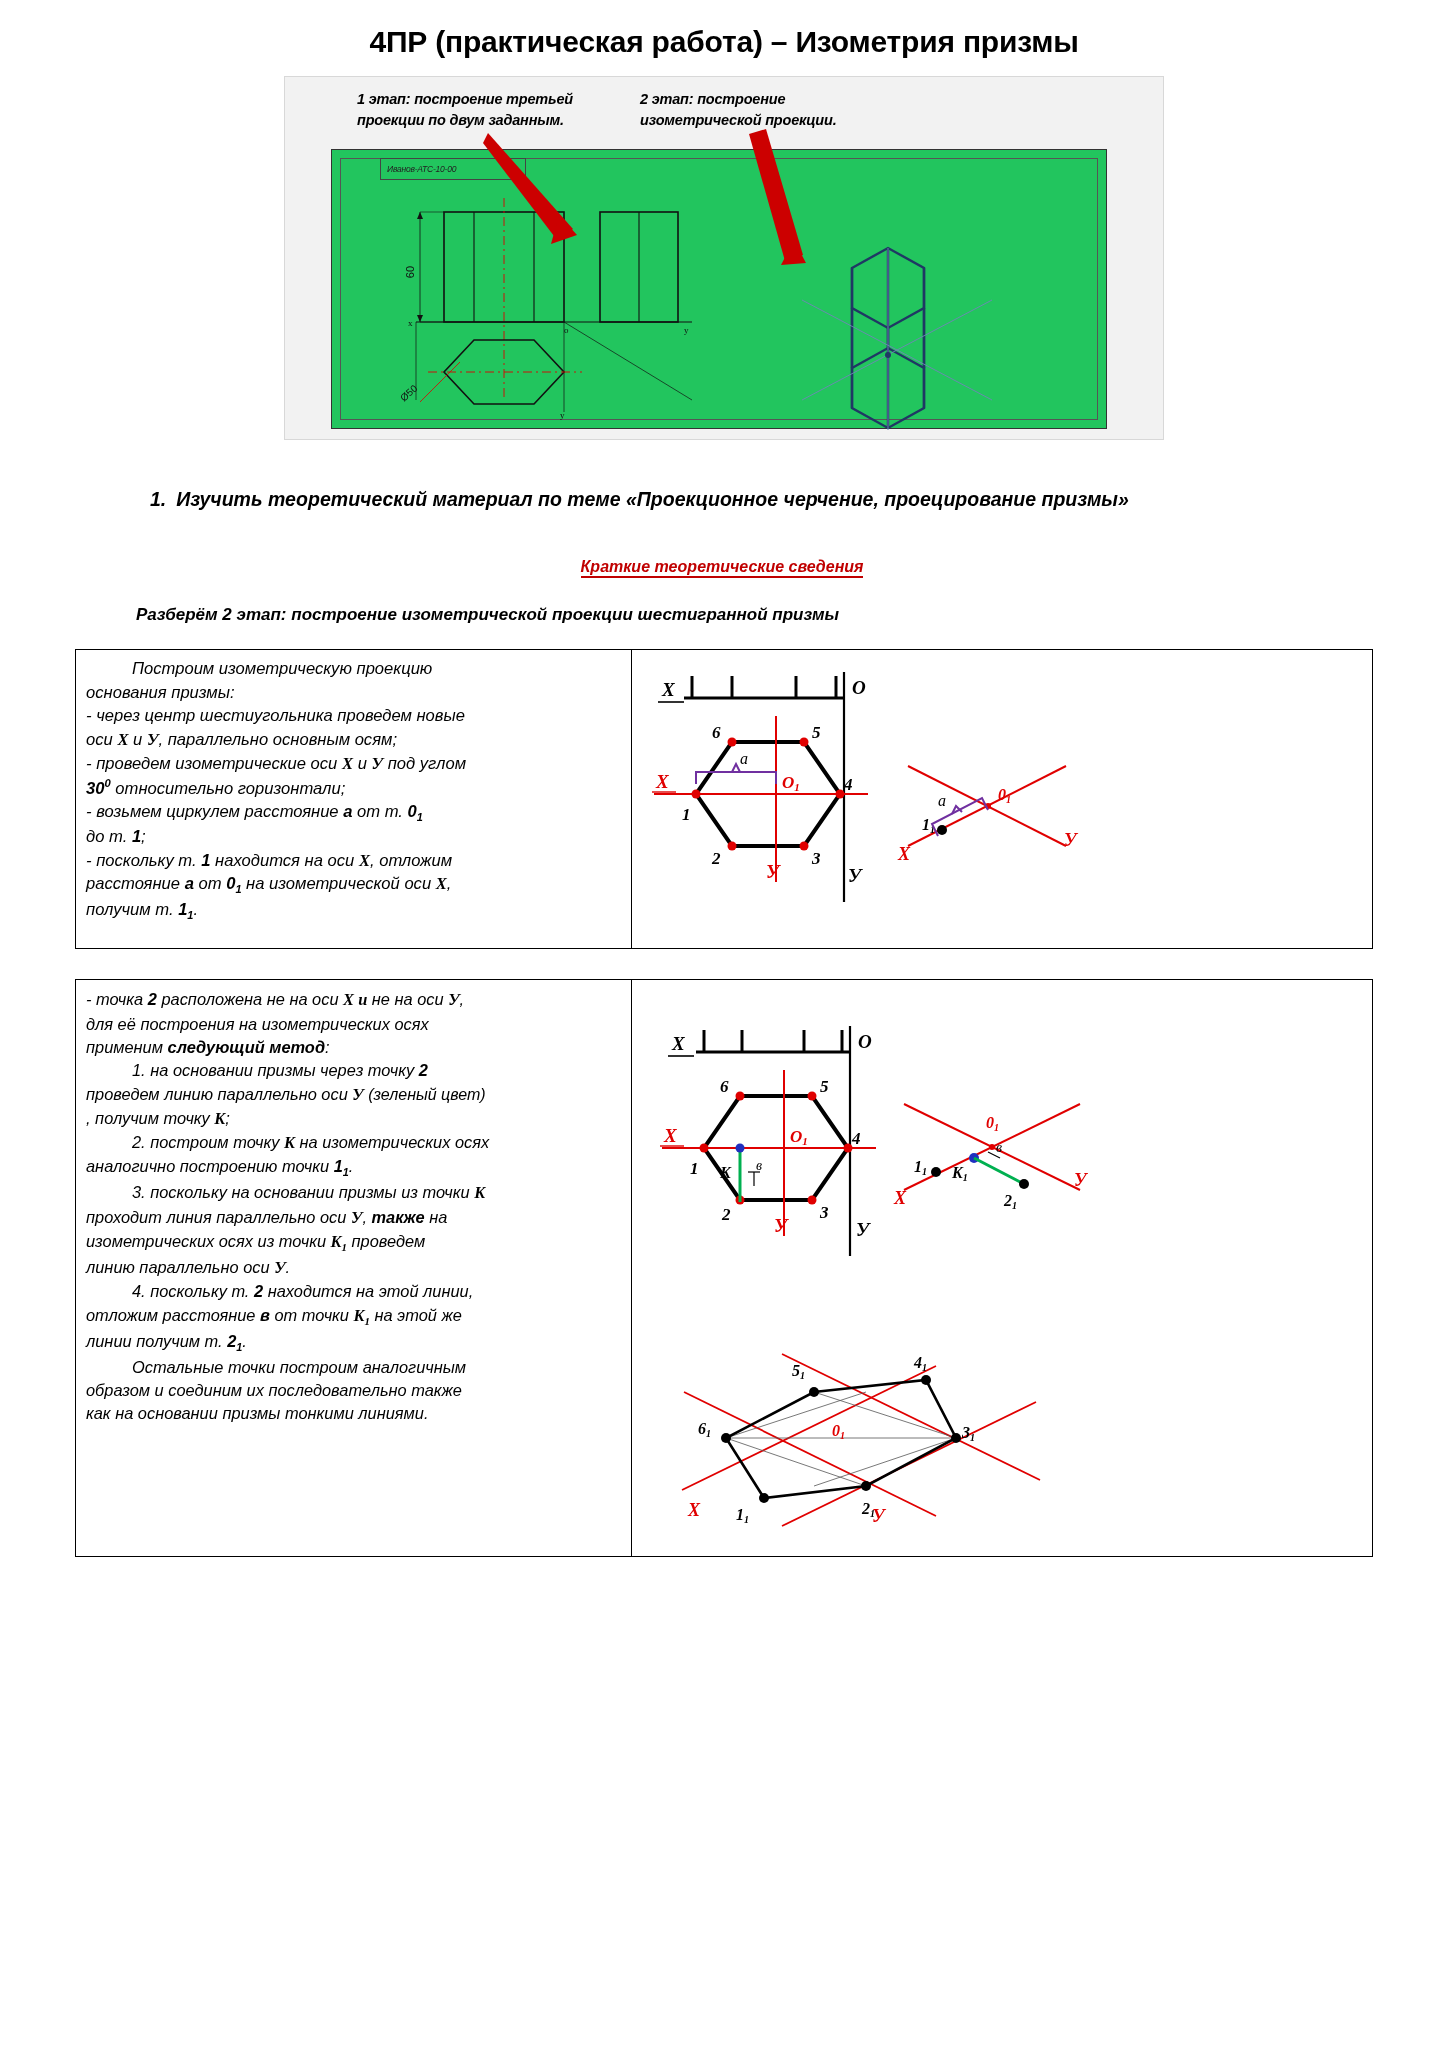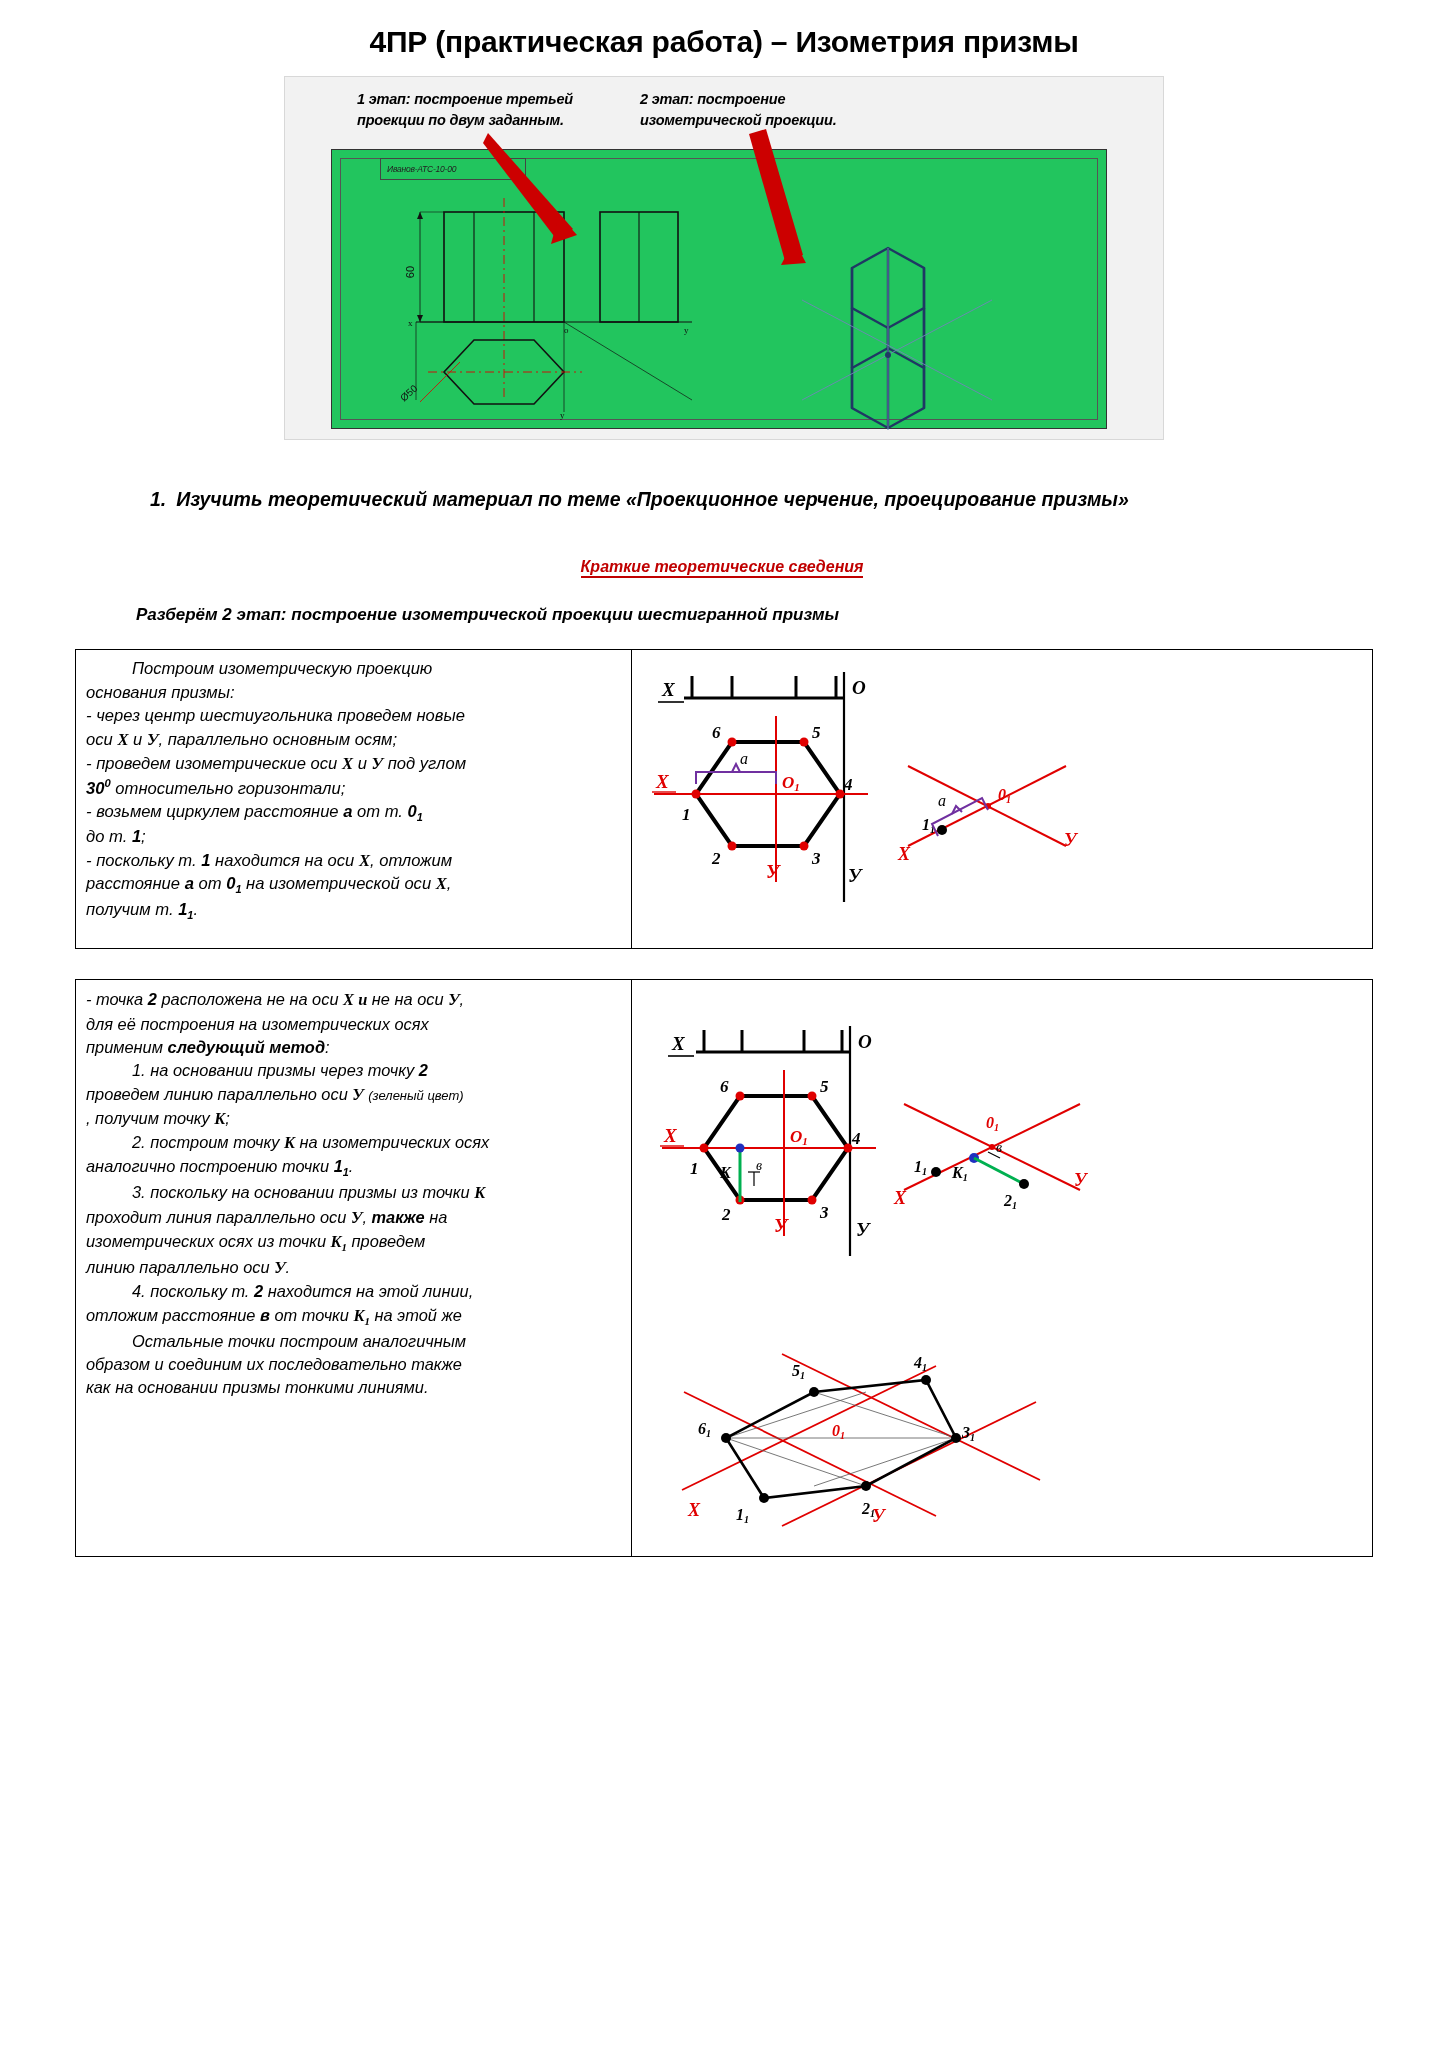--- a/index.html
+++ b/index.html
@@ -126,21 +126,21 @@
   .tbl .col-fig {
     flex:1;
     position:relative;
     padding:4px;
   }
   .p { margin:0 0 1px 0; }
   .p.ind { text-indent:46px; }
   .p.gap { margin-top:1px; }
   .b { font-weight:bold; font-style:italic;text-align:right; }
   .ser { font-family:"Liberation Serif", serif; font-weight:bold; font-style:italic; }
-  .small { font-size:13px; }
+  .small { font-size:16px; }
   sup { font-size:0.68em; vertical-align:super; }
   sub { font-size:0.66em; vertical-align:sub; }
 
   .fig { display:block; }
 
   .tbl2 { margin-top:30px; }
   .tbl2 .col-text { font-size:16.4px; }
   .tbl2 .col-fig { padding:6px 4px; }
 </style>
 </head>
@@ -383,20 +383,23 @@
       <p class="p">
         <span>линию параллельно оси </span><span class="ser">У</span><span>.</span>
       </p>
 
       <p class="p ind">
         <span>4. поскольку т. </span><span class="b">2</span><span> находится на этой линии,</span>
       </p>
       <p class="p gap">
         <span>отложим расстояние </span><span class="b">в</span><span> от точки </span><span class="ser">K</span><sub class="ser">1</sub><span> на этой же</span>
       </p>
+      <p class="p">
+        <span>линии получим т. </span><span class="b">2</span><sub class="b">1</sub><span>.</span>
+      </p>
 
       <p class="p ind">
         <span>Остальные точки построим аналогичным</span>
       </p>
       <p class="p">
         <span>образом и соединим их последовательно также</span>
       </p>
       <p class="p">
         <span>как на основании призмы тонкими линиями.</span>
       </p>

